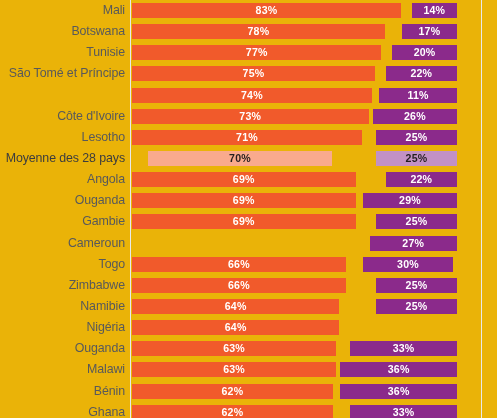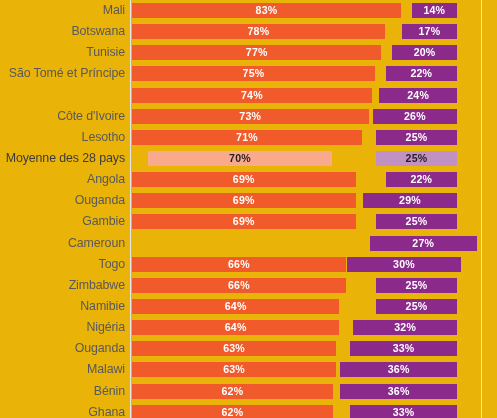--- a/index.html
+++ b/index.html
@@ -166,21 +166,21 @@
           </div>
         </div>
         <div class="bar-right-wrap" style="left: 385.72px; width: 71.28px;"><div class="bar-right" style="width: 100%;"><span class="val">22%</span></div></div>
       </div>
       <div class="row">
         <div class="bar-left-wrap" style="left: 132px; width: 239.76px; text-decoration: underline;">
           <div class="bar-left" style="width: 100%;">
             <span class="val">74%</span>
           </div>
         </div>
-        <div class="bar-right-wrap" style="left: 379.24px; width: 77.76px;"><div class="bar-right" style="width: 100%;"><span class="val">24%</span></div></div>
+        <div class="bar-right-wrap" style="left: 379.24px; width: 77.76px;"><div class="bar-right" style="width: 100%;"><span class="val">11%</span></div></div>
       </div>
       <div class="row">
         <div class="cat-label">Côte d'Ivoire</div>
         <div class="bar-left-wrap" style="left: 132px; width: 236.52px;">
           <div class="bar-left" style="width: 100%;">
             <span class="val">73%</span>
           </div>
         </div>
         <div class="bar-right-wrap" style="left: 372.76px; width: 84.24px;"><div class="bar-right" style="width: 100%;"><span class="val">26%</span></div></div>
       </div>
@@ -224,30 +224,30 @@
         <div class="cat-label">Gambie</div>
         <div class="bar-left-wrap" style="left: 132px; width: 223.56px;">
           <div class="bar-left" style="width: 100%;">
             <span class="val">69%</span>
           </div>
         </div>
         <div class="bar-right-wrap" style="left: 376px; width: 81px;"><div class="bar-right" style="width: 100%;"><span class="val">25%</span></div></div>
       </div>
       <div class="row">
         <div class="cat-label">Cameroun</div>
-        <div class="bar-right-wrap" style="left: 369.52px; width: 87.48px;"><div class="bar-right" style="width: 100%; padding-left: 20px;"><span class="val">27%</span></div></div>
+        <div class="bar-right-wrap" style="left: 369.52px; width: 87.48px;"><div class="bar-right" style="width: 100%;"><span class="val">27%</span></div></div>
       </div>
       <div class="row">
         <div class="cat-label">Togo</div>
         <div class="bar-left-wrap" style="left: 132px; width: 213.84px;">
           <div class="bar-left" style="width: 100%;">
             <span class="val">66%</span>
           </div>
         </div>
-        <div class="bar-right-wrap" style="left: 347px; width: 114px;"><div class="bar-right" style="width: 100%;"><span class="val">30%</span></div></div>
+        <div class="bar-right-wrap" style="left: 363px; width: 90px;"><div class="bar-right" style="width: 100%;"><span class="val">30%</span></div></div>
       </div>
       <div class="row">
         <div class="cat-label">Zimbabwe</div>
         <div class="bar-left-wrap" style="left: 132px; width: 213.84px;">
           <div class="bar-left" style="width: 100%;">
             <span class="val">66%</span>
           </div>
         </div>
         <div class="bar-right-wrap" style="left: 376px; width: 81px;"><div class="bar-right" style="width: 100%;"><span class="val">25%</span></div></div>
       </div>
@@ -260,21 +260,20 @@
         </div>
         <div class="bar-right-wrap" style="left: 376px; width: 81px;"><div class="bar-right" style="width: 100%;"><span class="val">25%</span></div></div>
       </div>
       <div class="row">
         <div class="cat-label">Nigéria</div>
         <div class="bar-left-wrap" style="left: 132px; width: 207.36px;">
           <div class="bar-left" style="width: 100%;">
             <span class="val">64%</span>
           </div>
         </div>
-        <div class="bar-right-wrap" style="left: 353.32px; width: 103.68px;"><div class="bar-right" style="width: 100%;"><span class="val">32%</span></div></div>
       </div>
       <div class="row">
         <div class="cat-label">Ouganda</div>
         <div class="bar-left-wrap" style="left: 132px; width: 204.12px;">
           <div class="bar-left" style="width: 100%;">
             <span class="val">63%</span>
           </div>
         </div>
         <div class="bar-right-wrap" style="left: 350.08px; width: 106.92px;"><div class="bar-right" style="width: 100%;"><span class="val">33%</span></div></div>
       </div>

